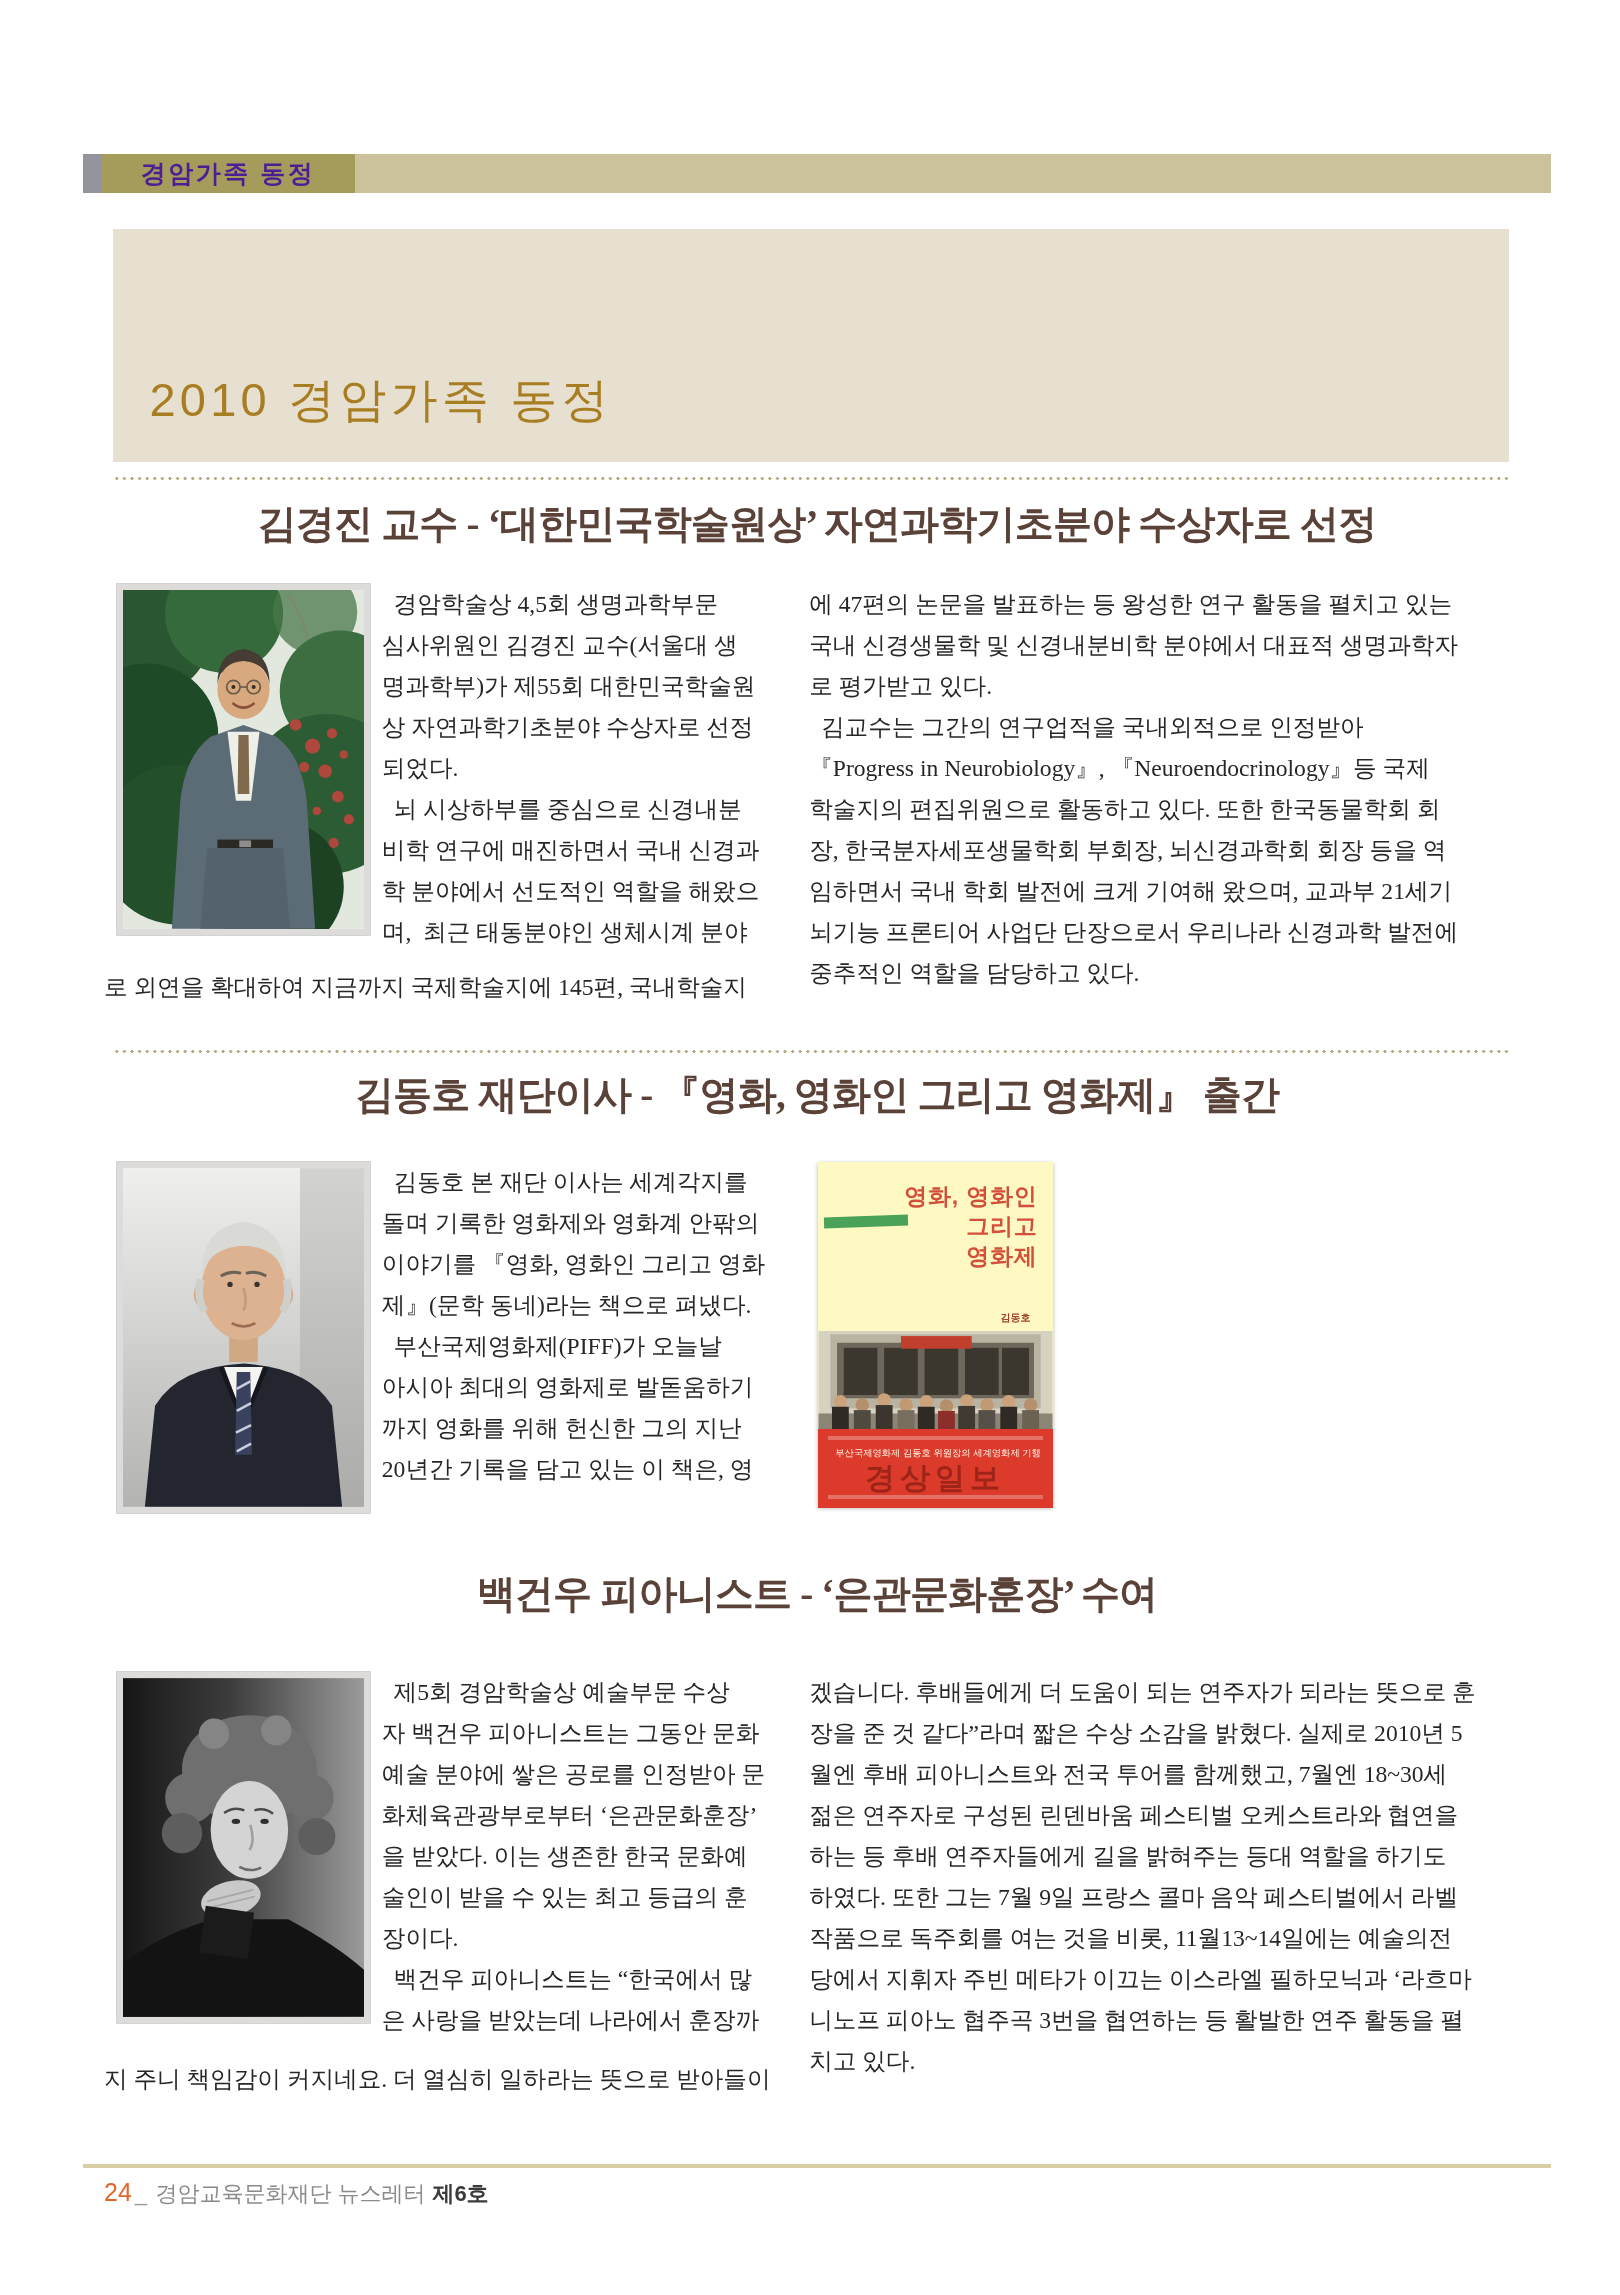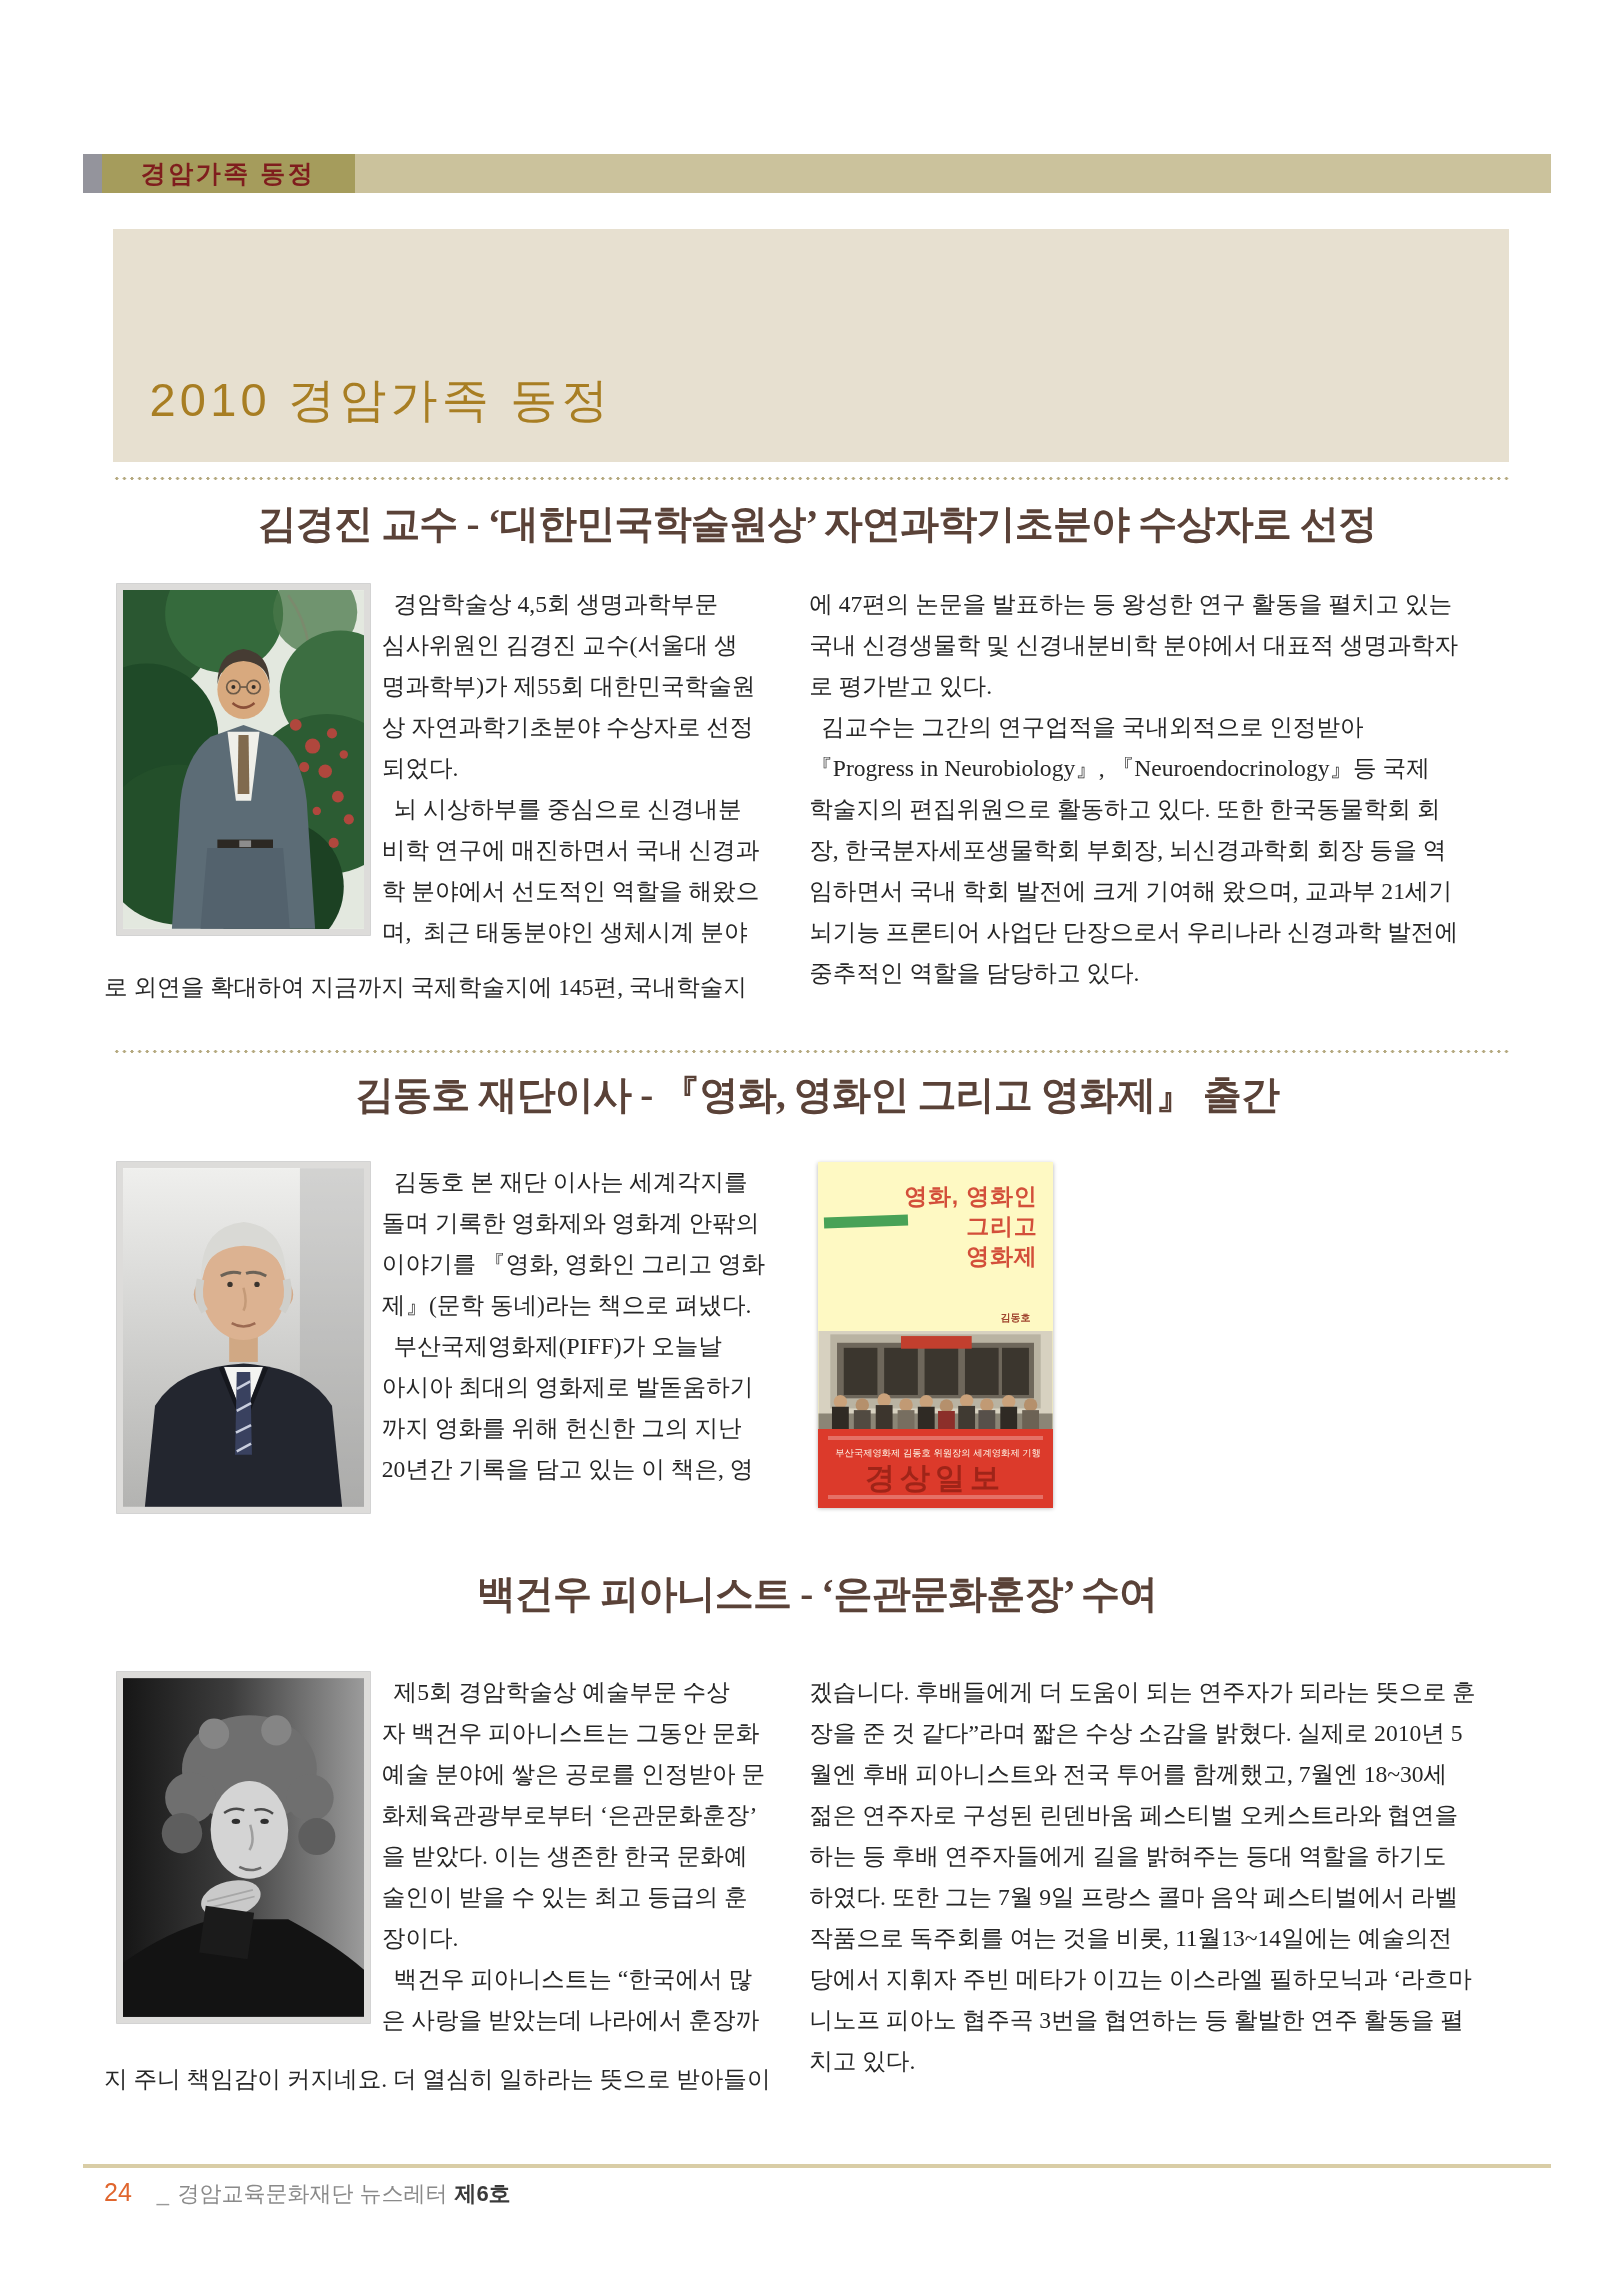--- a/index.html
+++ b/index.html
@@ -3,21 +3,21 @@
 <meta charset="utf-8">
 <style>
   html,body{margin:0;padding:0;background:#ffffff;}
   .page{position:relative;width:1620px;height:2295px;background:#ffffff;overflow:hidden;
         font-family:"Liberation Serif","DejaVu Serif",serif;color:#262626;}
   .content{margin-left:83px;width:1468px;}
 
   
   .tagbar{margin-top:154px;display:flex;height:39px;}
   .tag-graysq{width:18.6px;background:#94949c;}
-  .tagbox{width:253px;background:#a59c5c;color:#7f1d1d;display:flex;align-items:center;justify-content:center;
+  .tagbox{width:253px;background:#a59c5c;color:#4c1d95;display:flex;align-items:center;justify-content:center;
           font-family:"Liberation Sans",sans-serif;font-weight:bold;font-size:25px;letter-spacing:2.5px;}
   .tagrest{flex:1;background:#cbc29c;}
 
   
   .hero{margin:36px 0 0 29.5px;width:1396px;height:233px;background:#e7e0d0;position:relative;}
   .hero-title{position:absolute;left:37px;bottom:30px;font-family:"Liberation Sans",sans-serif;
               font-size:47px;color:#a87e23;letter-spacing:4.2px;}
 
   .dotted{margin:15px 0 0 29.5px;width:1396px;height:3.4px;
           background-image:radial-gradient(circle,#b4a87e 1.4px,transparent 1.6px);
@@ -58,21 +58,21 @@
   .bc-band{position:absolute;bottom:0;left:0;width:235px;height:79px;background:#dc3a2b;}
   .bc-band-stripe{position:absolute;left:10px;right:10px;height:4.2px;background:rgba(255,255,255,0.28);}
   .bc-cap{position:absolute;top:18.6px;left:0;right:0;text-align:center;font-size:9.3px;
           color:rgba(255,255,240,0.95);letter-spacing:0;padding-left:6px;}
   .bc-wm{position:absolute;top:29px;left:0;right:0;text-align:center;font-size:30px;font-weight:bold;
          color:rgba(110,18,10,0.55);letter-spacing:5px;}
 
   
   .footline{margin-top:64px;width:1468px;height:4.2px;background:#d9cda6;}
   .footer-text{margin:10px 0 0 21px;font-family:"Liberation Sans",sans-serif;font-size:22px;color:#8a8a8a;}
-  .footer-text .pnum{color:#e0662e;font-size:25px;margin-right:25px;}
+  .footer-text .pnum{color:#e0662e;font-size:25px;margin-right:3px;}
   .footer-text .psep{color:#9a9a9a;margin-right:8.4px;}
   .footer-text .pissue{color:#3a3a3a;font-weight:bold;margin-left:6.8px;}
 </style>
 </head>
 <body>
 
 <div class="page">
   <div class="content">
 
     <div class="tagbar">

